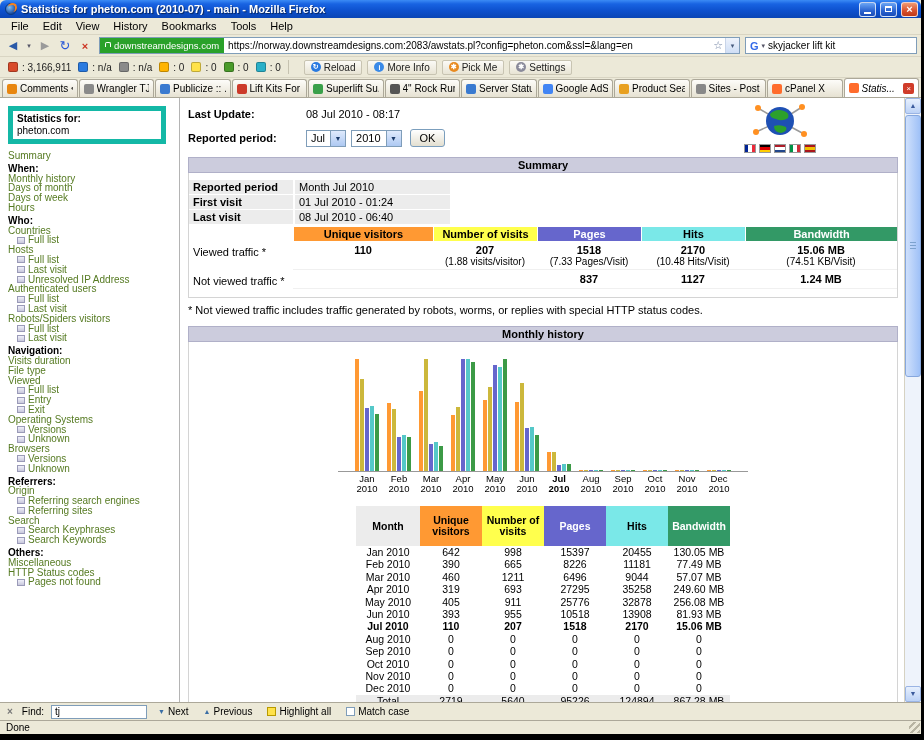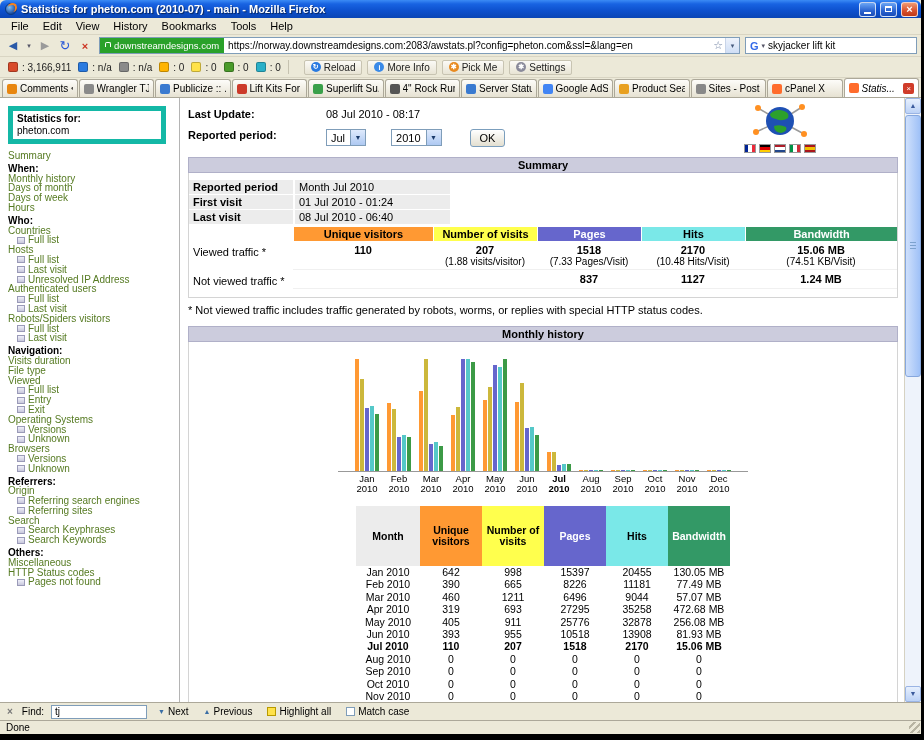--- a/index.html
+++ b/index.html
@@ -96,21 +96,21 @@
   .stats-box { border:5px solid #14b8a6; width:158px; padding:2px 4px; margin-bottom:7px; line-height:12px; }
   .stats-box .lbl { font-weight:bold; }
   .nav-header { font-weight:bold; color:#000; margin-top:3px; line-height:9.8px; }
   .nav-link { color:#557a21; line-height:9.8px; cursor:pointer; white-space:nowrap; }
   .nav-sub { color:#557a21; line-height:9.8px; padding-left:9px; display:flex; align-items:center;
     gap:3px; cursor:pointer; white-space:nowrap; }
   .doc-icon { width:8px; height:7px; flex:none; border:1px solid #9a9ab8;
     background:linear-gradient(#f0f0fa,#c8c8dc); display:inline-block; }
 
   .main { flex:1; padding:10px 6px 0 8px; font-size:11px; position:relative; overflow:hidden; }
-  .info-line { display:flex; align-items:flex-start; margin-bottom:9px;gap:20px; }
+  .info-line { display:flex; align-items:center; margin-bottom:9px; }
   .info-line .lab { width:118px; font-weight:bold; }
   .select { height:17px; border:1px solid #7f9db9; background:#fff; display:inline-flex;
     align-items:center; padding-left:4px; margin-right:5px; font-size:11px; }
   .select .arrow { width:15px; height:15px; margin-left:5px; border-left:1px solid #7f9db9;
     background:linear-gradient(#dfeafc,#aec9f2); color:#1a3a6a; font-size:7px;
     display:flex; align-items:center; justify-content:center; }
   .ok-btn { height:18px; padding:0 9px; margin-left:3px; font-size:11px; border:1px solid #7b9ebd;
     border-radius:3px; background:linear-gradient(#ffffff,#e3dfd0); cursor:default; }
 
   .logo-wrap { position:absolute; top:4px; right:88px; width:72px; text-align:center; }
@@ -144,21 +144,21 @@
   .chart { margin-top:10px; }
   .chart-row { display:flex; justify-content:center; align-items:flex-end;
     border-bottom:1px solid #999; width:410px; margin:0 auto; }
   .bargroup { width:32px; display:flex; justify-content:center; align-items:flex-end; gap:1px; height:114px; }
   .bar { width:4px; display:inline-block; }
   .chart-labels { display:flex; justify-content:center; width:410px; margin:2px auto 0; }
   .xlabel { width:32px; text-align:center; font-size:9.5px; line-height:10px; }
   .xlabel.bold { font-weight:bold; }
 
   .mh-table { margin:12px auto 0; border-collapse:collapse; font-size:10.5px; }
-  .mh-table th { font-weight:bold; padding:19px 4px; font-size:10.5px; line-height:11px; width:62px; }
+  .mh-table th { font-weight:bold; padding:9px 4px; font-size:10.5px; line-height:11px; width:62px; }
   .mh-table th.mh-month { background:#ececec; width:64px; }
   .mh-table td { text-align:center; padding:0 4px; line-height:12.4px; }
   .mh-table tr.bold td { font-weight:bold; }
   .mh-table tr.total td { background:#ececec; }
 
   
   .scrollbar { width:17px; flex:none; background:#eef3fb; border-left:1px solid #d6d2c2; position:relative; }
   .sb-btn { position:absolute; left:0; width:16px; height:16px; border:1px solid #9ab4e4; border-radius:2px;
     background:linear-gradient(#e7f0fd,#bcd2f6); color:#3a5a9c; font-size:7px; text-align:center; line-height:14px; }
   .sb-up { top:0; } .sb-down { bottom:0; }
@@ -599,21 +599,21 @@
                 <td>6496</td>
                 <td>9044</td>
                 <td>57.07 MB</td>
               </tr>
               <tr>
                 <td class="mh-month">Apr 2010</td>
                 <td>319</td>
                 <td>693</td>
                 <td>27295</td>
                 <td>35258</td>
-                <td>472.68 MB</td>
+                <td>249.60 MB</td>
               </tr>
               <tr>
                 <td class="mh-month">May 2010</td>
                 <td>405</td>
                 <td>911</td>
                 <td>25776</td>
                 <td>32878</td>
                 <td>256.08 MB</td>
               </tr>
               <tr>

